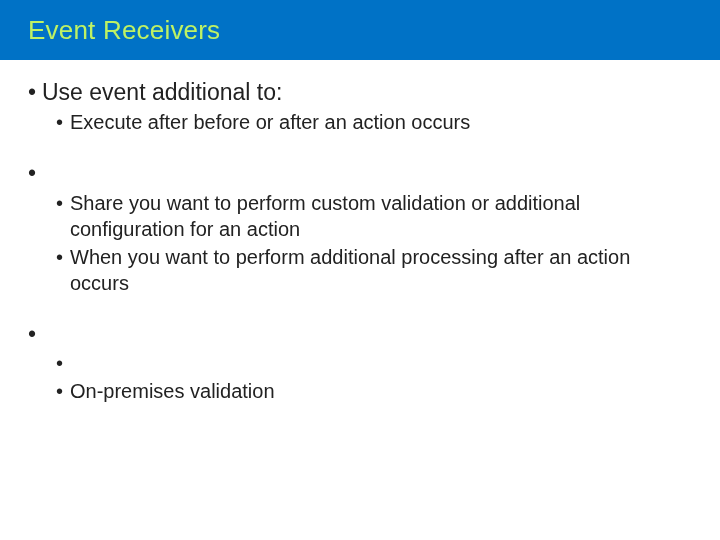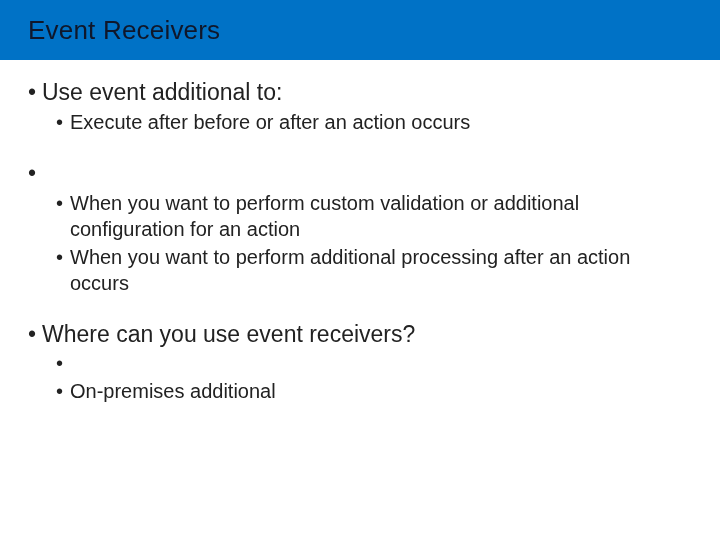--- a/index.html
+++ b/index.html
@@ -11,21 +11,21 @@
     overflow: hidden;
   }
   .title-bar {
     background: #0072C6;
     height: 60px;
     display: flex;
     align-items: center;
     padding-left: 28px;
   }
   .title-bar h1 {
-    color: #0f172a;
+    color: #bef264;
     font-weight: 300;
     font-size: 26px;
     letter-spacing: 0.2px;
   }
   .content {
     padding: 18px 40px 0 28px;
     color: #222;
   }
   .section {
     margin-bottom: 24px;
@@ -81,38 +81,37 @@
     </div>
   </div>
 
   <div class="section">
     <div class="l1">
       <span class="bullet">•&nbsp;</span>
     </div>
     <div class="l2-group">
       <div class="l2">
         <span class="bullet">•&nbsp;</span>
-        <span>When you want to perform custom validation or additional configuration for an action</span>
+        <span>Share you want to perform custom validation or additional configuration for an action</span>
       </div>
       <div class="l2">
         <span class="bullet">•&nbsp;</span>
         <span>When you want to perform additional processing after an action occurs</span>
       </div>
     </div>
   </div>
 
   <div class="section">
     <div class="l1">
       <span class="bullet">•&nbsp;</span>
-      <span>Where can you use event receivers?</span>
     </div>
     <div class="l2-group">
       <div class="l2">
         <span class="bullet">•&nbsp;</span>
       </div>
       <div class="l2">
         <span class="bullet">•&nbsp;</span>
-        <span>On-premises additional</span>
+        <span>On-premises validation</span>
       </div>
     </div>
   </div>
 
 </div>
 
 </body></html>

